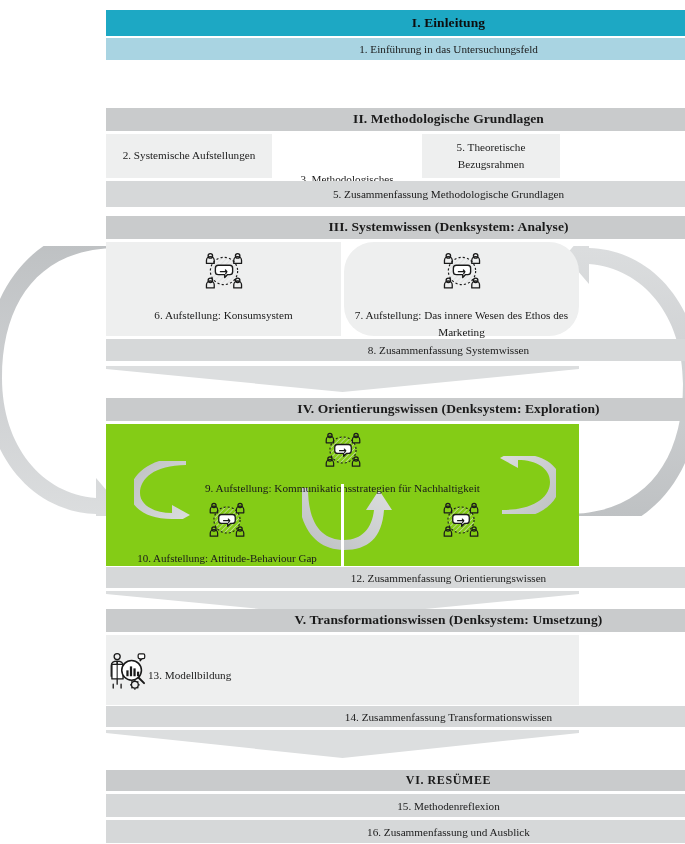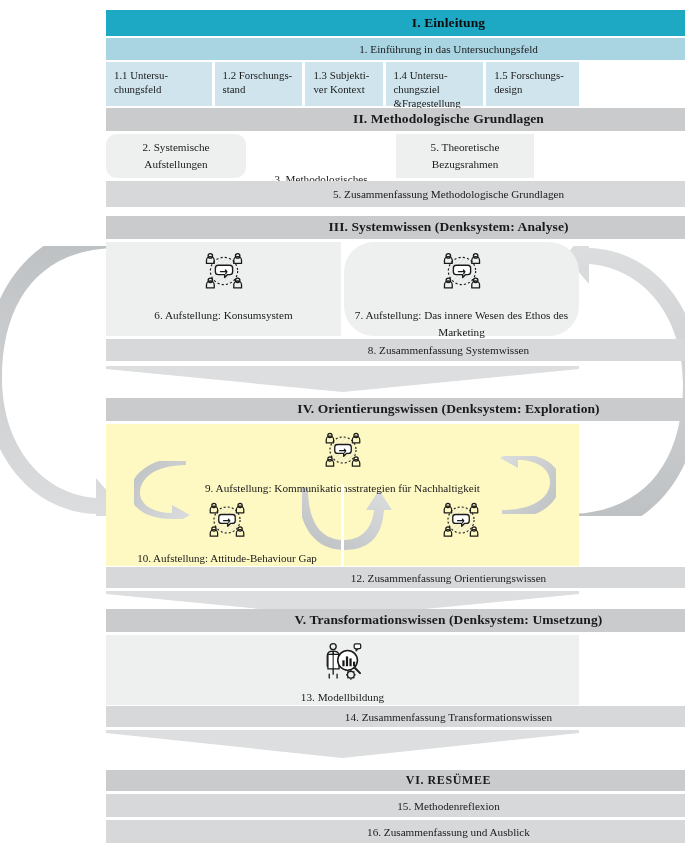--- a/index.html
+++ b/index.html
@@ -115,38 +115,25 @@
                L 24 38 L 0 10 L 24 -18 L 24 2
                C 90 4, 136 64, 136 138
                C 136 226, 86 292, 2 292 Z" fill="url(#gradR)"></path>
     </svg>
   </div>
 
   <div class="col band teal band-title" style="top:2px;height:26px;">I. Einleitung</div>
 
   <div class="col band lightblue" style="top:30px;height:22px;font-size:11.2px;">1. Einführung in das Untersuchungsfeld</div>
 
-  <div class="row" style="top:54px;height:44px;gap:3px;">
-    <div class="cell paleblue" style="width:107px;white-space:pre-line;">1.1 Untersu-
-chungsfeld</div>
-    <div class="cell paleblue" style="width:89px;white-space:pre-line;">1.2 Forschungs-
-stand</div>
-    <div class="cell paleblue" style="width:78px;white-space:pre-line;">1.3 Subjekti-
-ver Kontext</div>
-    <div class="cell paleblue" style="width:99px;white-space:pre-line;">1.4 Untersu-
-chungsziel
-&amp;Fragestellung</div>
-    <div class="cell paleblue" style="width:94px;white-space:pre-line;">1.5 Forschungs-
-design</div>
-  </div>
 
   <div class="col band grayhead band-title" style="top:100px;height:23px;">II. Methodologische Grundlagen</div>
 
   <div class="row" style="top:126px;height:44px;gap:3px;">
-    <div class="cell-c lightgray" style="width:140px;white-space:pre-line;border-radius:11px;">2. Systemische Aufstellungen</div>
+    <div class="cell-c lightgray" style="width:166px;white-space:pre-line;">2. Systemische Aufstellungen</div>
     <div class="cell-c lightgray" style="width:144px;white-space:pre-line;margin-top:48px;">3. Methodologisches
 Rahmenmodel: GTM</div>
     <div class="cell-c lightgray" style="width:138px;white-space:pre-line;">5. Theoretische
 Bezugsrahmen</div>
   </div>
 
   <div class="col summary" style="top:173px;height:26px;">5. Zusammenfassung Methodologische Grundlagen</div>
 
   <div class="col band grayhead band-title" style="top:208px;height:23px;">III. Systemwissen (Denksystem: Analyse)</div>
 
@@ -201,21 +188,21 @@
   <div class="col summary" style="top:331px;height:22px;">8. Zusammenfassung Systemwissen</div>
 
   <div class="chev" style="top:358px;height:26px;">
     <svg viewBox="0 0 473 26" preserveAspectRatio="none" aria-hidden="true">
       <polygon points="0,0 473,0 473,3 236.5,26 0,3" fill="#dcdedf"></polygon>
     </svg>
   </div>
 
   <div class="col band grayhead band-title" style="top:390px;height:23px;">IV. Orientierungswissen (Denksystem: Exploration)</div>
 
-  <div class="col" style="top:416px;height:142px;background:#fef9c3;">
+  <div class="col" style="top:416px;height:142px;background:#84cc16;">
 
     <div class="inner-arrow" style="left:28px;top:37px;">
       <svg width="72" height="58" viewBox="0 0 72 58" aria-hidden="true">
         <defs>
           <linearGradient id="gi1" x1="0" y1="0" x2="1" y2="1">
             <stop offset="0%" stop-color="#bcbfc1"></stop>
               <stop offset="100%" stop-color="#dcdedf"></stop>
           </linearGradient>
         </defs>
         <path d="M52 4 C 20 4, 6 18, 6 32 C 6 44, 20 52, 38 52 L 38 44 L 56 54 L 38 64 L 38 58
@@ -318,21 +305,21 @@
   <div class="col summary" style="top:559px;height:21px;">12. Zusammenfassung Orientierungswissen</div>
 
   <div class="chev" style="top:583px;height:26px;">
     <svg viewBox="0 0 473 26" preserveAspectRatio="none" aria-hidden="true">
       <polygon points="0,0 473,0 473,3 236.5,26 0,3" fill="#dcdedf"></polygon>
     </svg>
   </div>
 
   <div class="col band grayhead band-title" style="top:601px;height:23px;">V. Transformationswissen (Denksystem: Umsetzung)</div>
 
-  <div class="col" style="top:627px;height:70px;background:#eeefef;display:flex;flex-direction:column;align-items:center;justify-content:flex-start;padding-top:5px;box-sizing:border-box;">
+  <div class="col" style="top:627px;height:70px;background:#eeefef;display:flex;flex-direction:row;align-items:center;justify-content:flex-start;padding-top:5px;box-sizing:border-box;">
     <span class="icon-wrap">
       <svg width="42" height="42" viewBox="0 0 64 64" aria-hidden="true">
         <g fill="none" stroke="#1a1a1a" stroke-width="2" stroke-linecap="round" stroke-linejoin="round">
           <circle cx="17" cy="10" r="4.6"></circle>
           <path d="M17 17 L17 52 M11 52 L11 58 M23 52 L23 58 M8 24 L26 24 M17 17 C11 17 8 20 8 24 M17 17 C23 17 26 20 26 24 M8 24 L8 40 M26 24 L26 40"></path>
         </g>
         <rect x="9" y="22" width="17" height="22" fill="#ffffff" stroke="#1a1a1a" stroke-width="2" stroke-linejoin="round"></rect>
         <path d="M17 17 L17 44" stroke="#1a1a1a" stroke-width="1.6"></path>
         <circle cx="39" cy="31" r="15" fill="#ffffff" stroke="#1a1a1a" stroke-width="2.4"></circle>
         <g fill="#1a1a1a">

